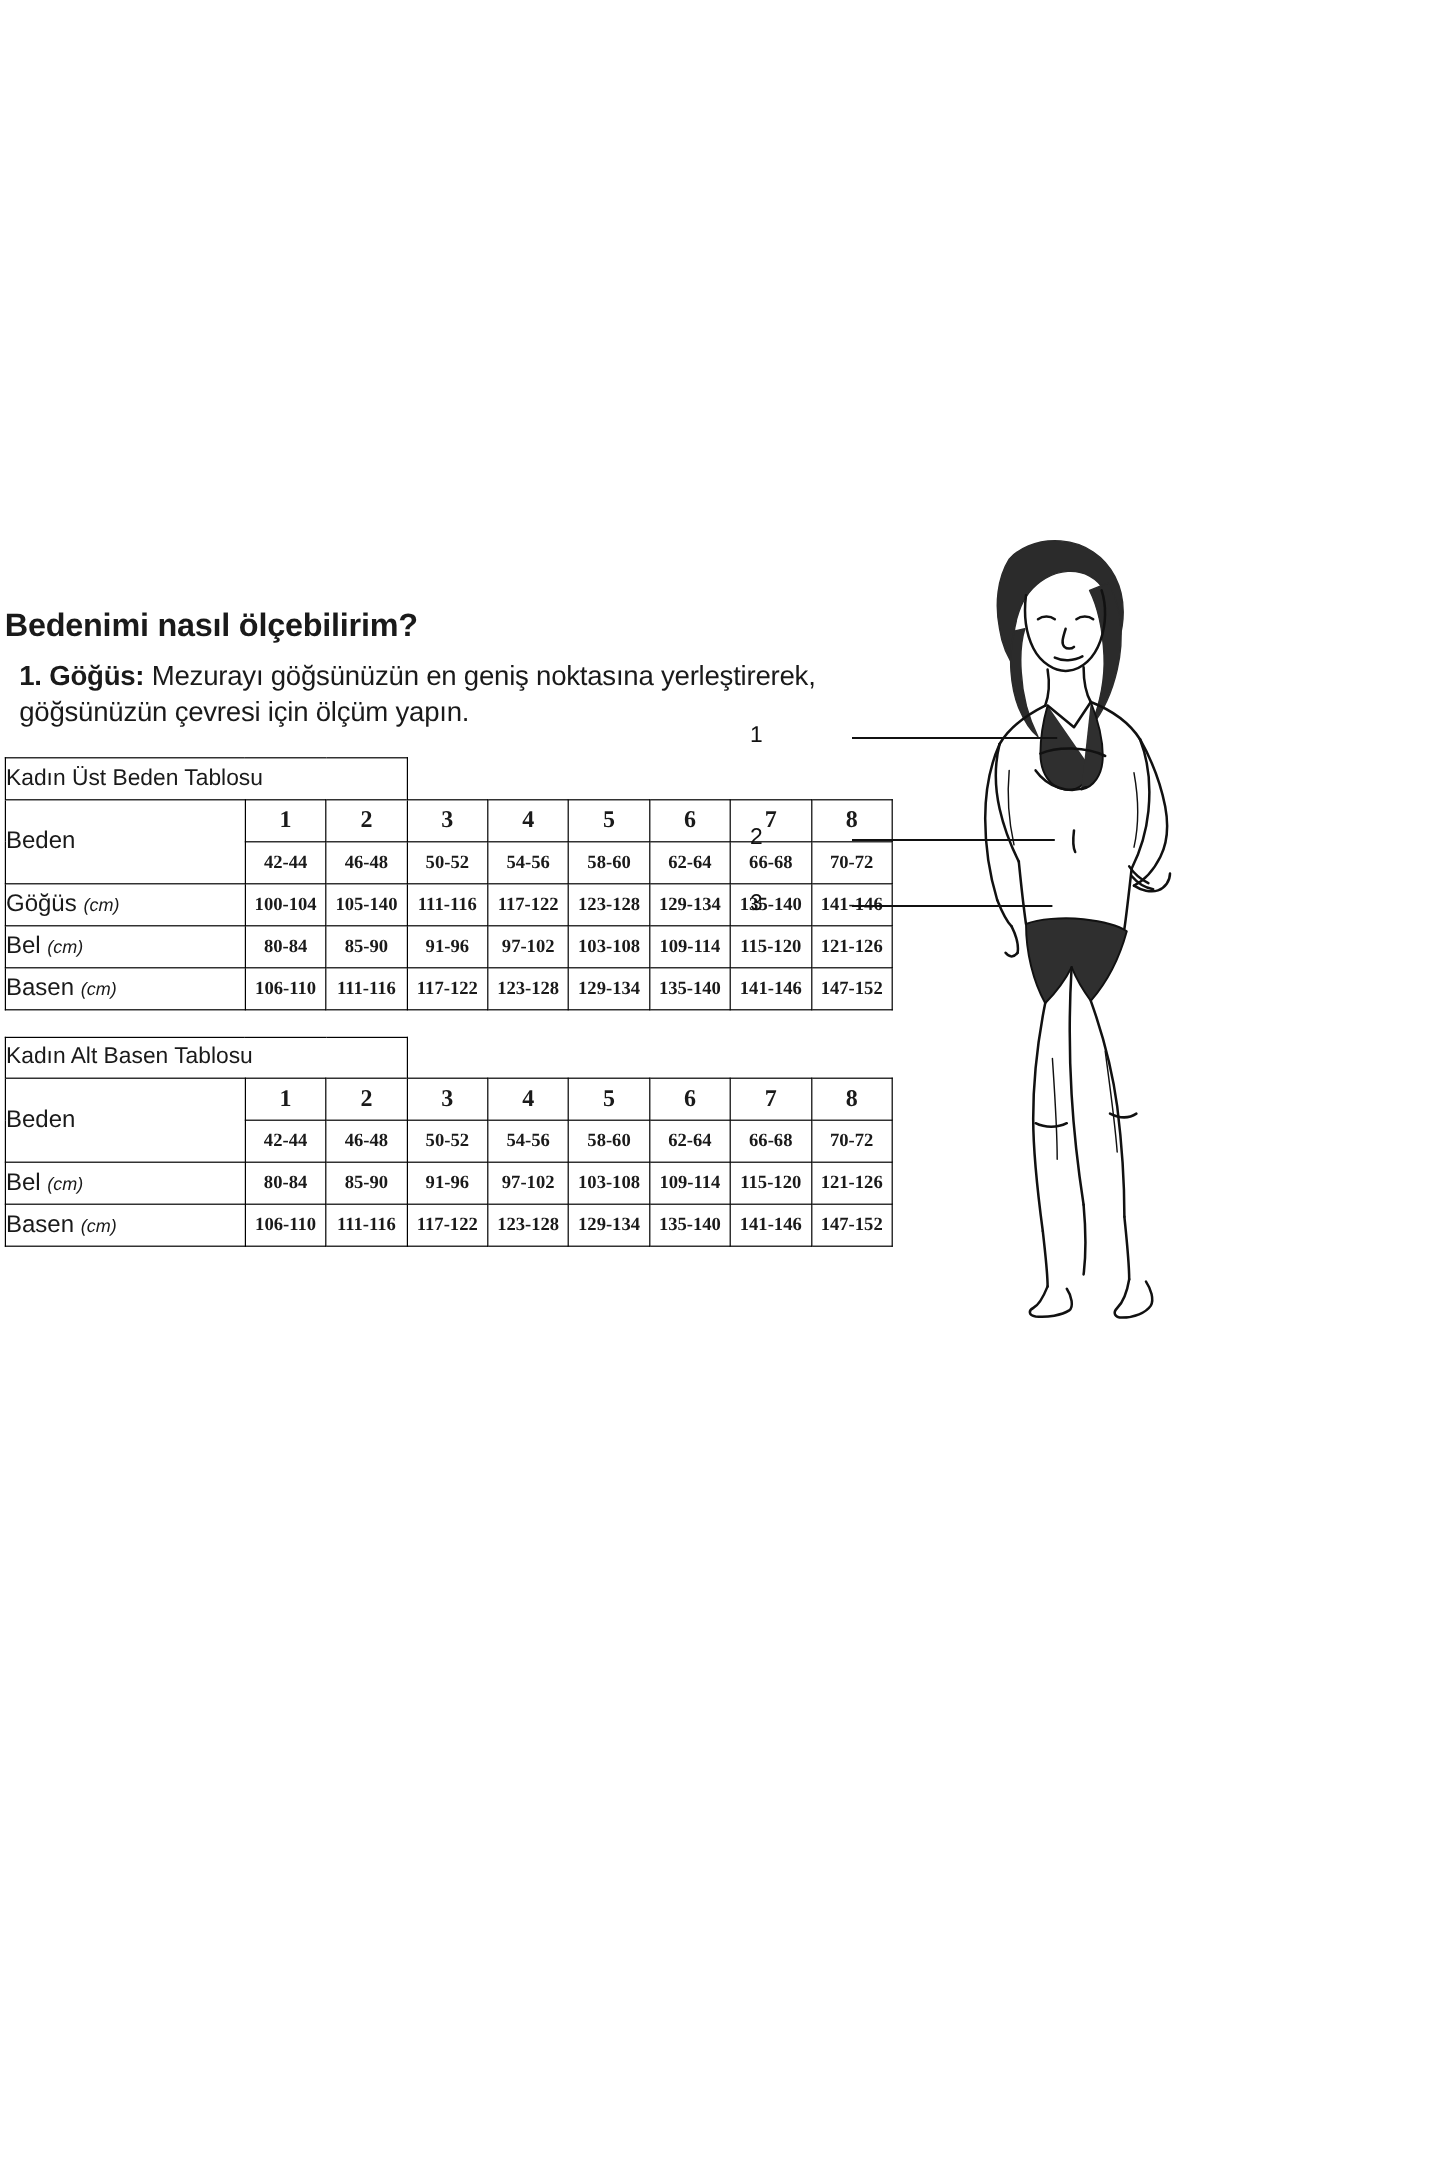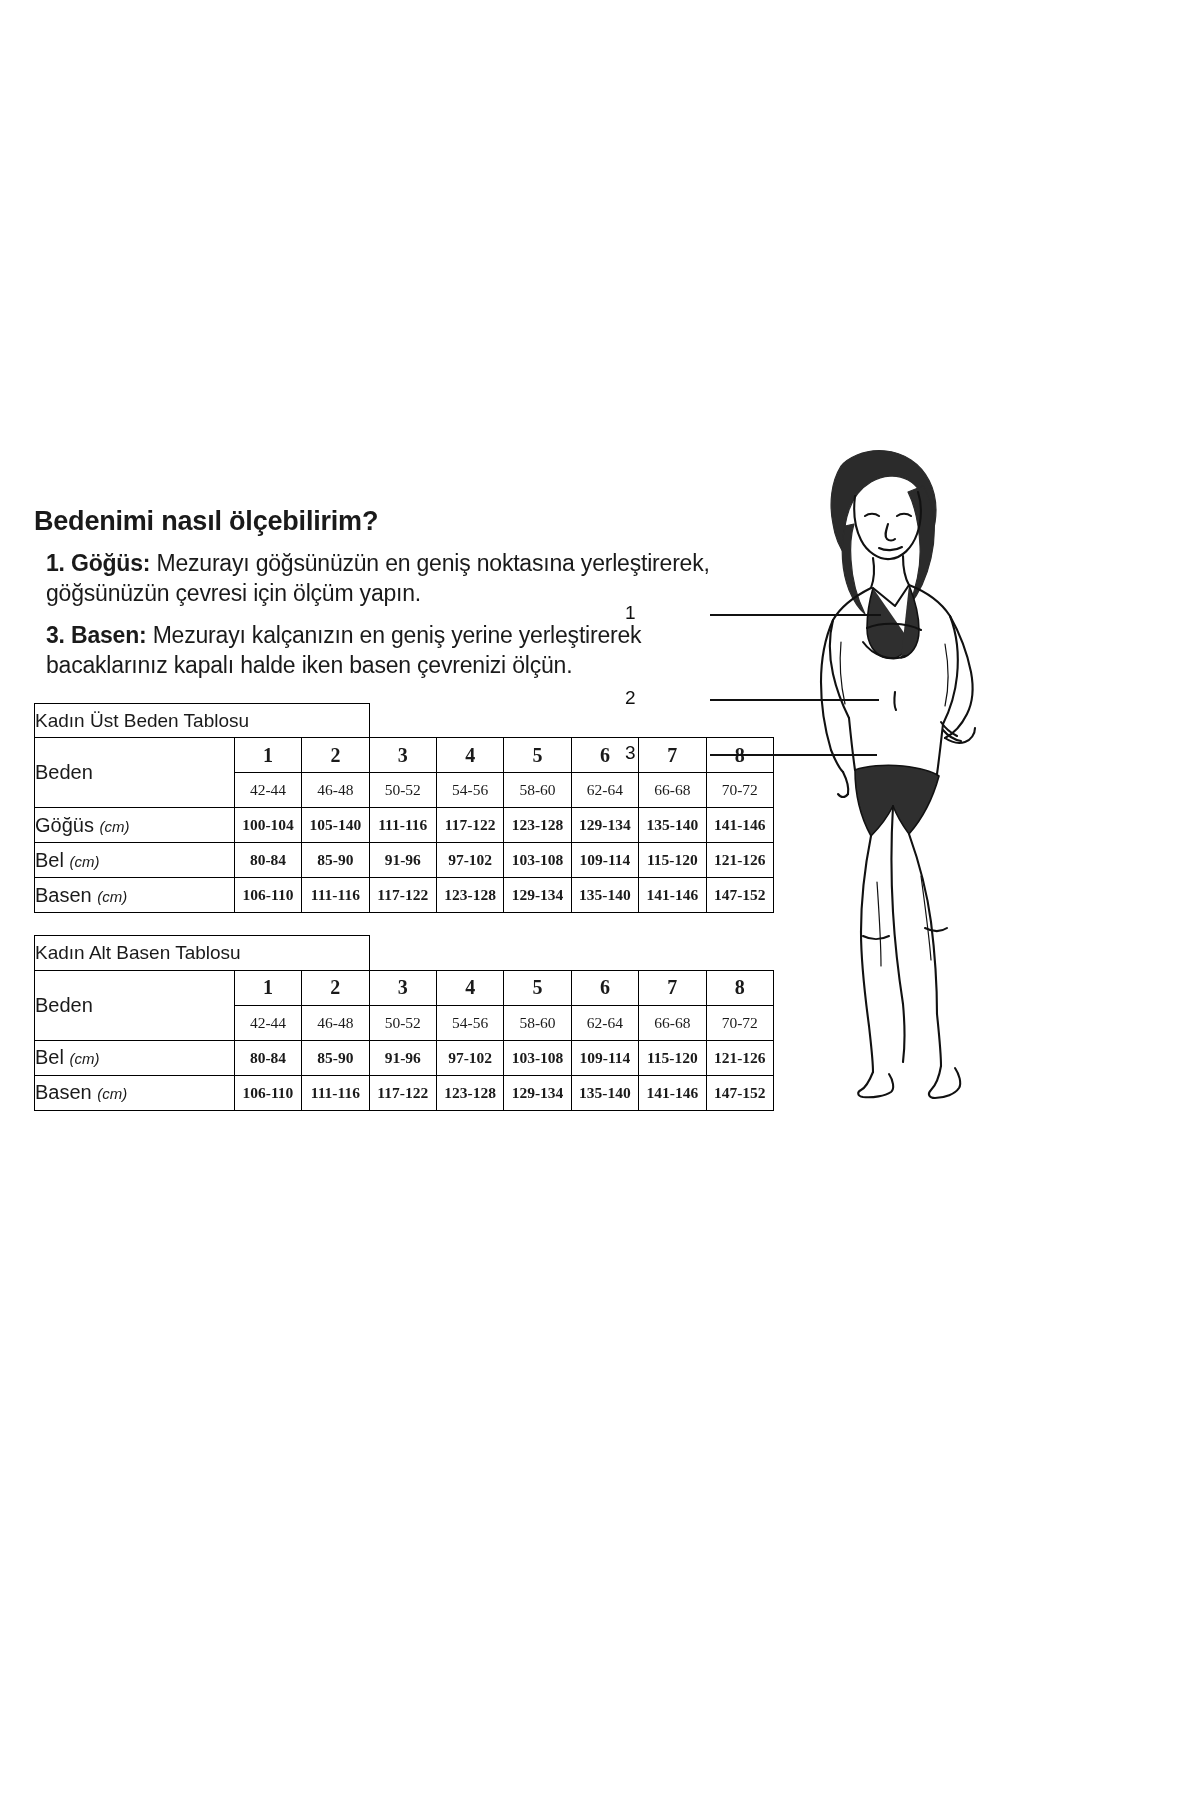--- a/index.html
+++ b/index.html
@@ -20,21 +20,21 @@
     position: absolute;
     left: 0;
     top: 0;
     width: 1200px;
     height: 1800px;
   }
 
   
   .content {
     position: absolute;
-    left: 34px;
+    left: 4px;
     top: 505px;
     width: 740px;
   }
 
   .heading {
     font-size: 27px;
     font-weight: bold;
     letter-spacing: -0.2px;
     margin: 0 0 6px 0;
     line-height: 1.2;
@@ -93,21 +93,21 @@
   table.sizes td.label .unit {
     font-size: 15px;
     font-style: italic;
   }
   table.sizes td.sizenum {
     font-size: 20px;
     font-weight: bold;
   }
   table.sizes td.rangehdr {
     font-size: 15.5px;
-    font-weight: normal;
+    font-weight: bold;
   }
   table.sizes td.val {
     font-size: 15.5px;
     font-weight: bold;
   }
   .col-label { width: 202px; }
   .col-data { width: 68px; }
 
   
   .figure {
@@ -138,21 +138,20 @@
 <body>
 
 <div id="page">
 
   <div class="content">
     <h1 class="heading">Bedenimi nasıl ölçebilirim?</h1>
 
     <p class="para"><span class="lead">1. Göğüs:</span><span> Mezurayı göğsünüzün en geniş noktasına yerleştirerek, göğsünüzün çevresi için ölçüm yapın.</span></p>
 
 
-    <p class="para"><span class="lead">3. Basen:</span><span> Mezurayı kalçanızın en geniş yerine yerleştirerek bacaklarınız kapalı halde iken basen çevrenizi ölçün.</span></p>
 
     <div class="table-block">
       <table class="sizes">
         <colgroup>
           <col class="col-label">
           <col class="col-data">
             <col class="col-data">
             <col class="col-data">
             <col class="col-data">
           <col class="col-data">

